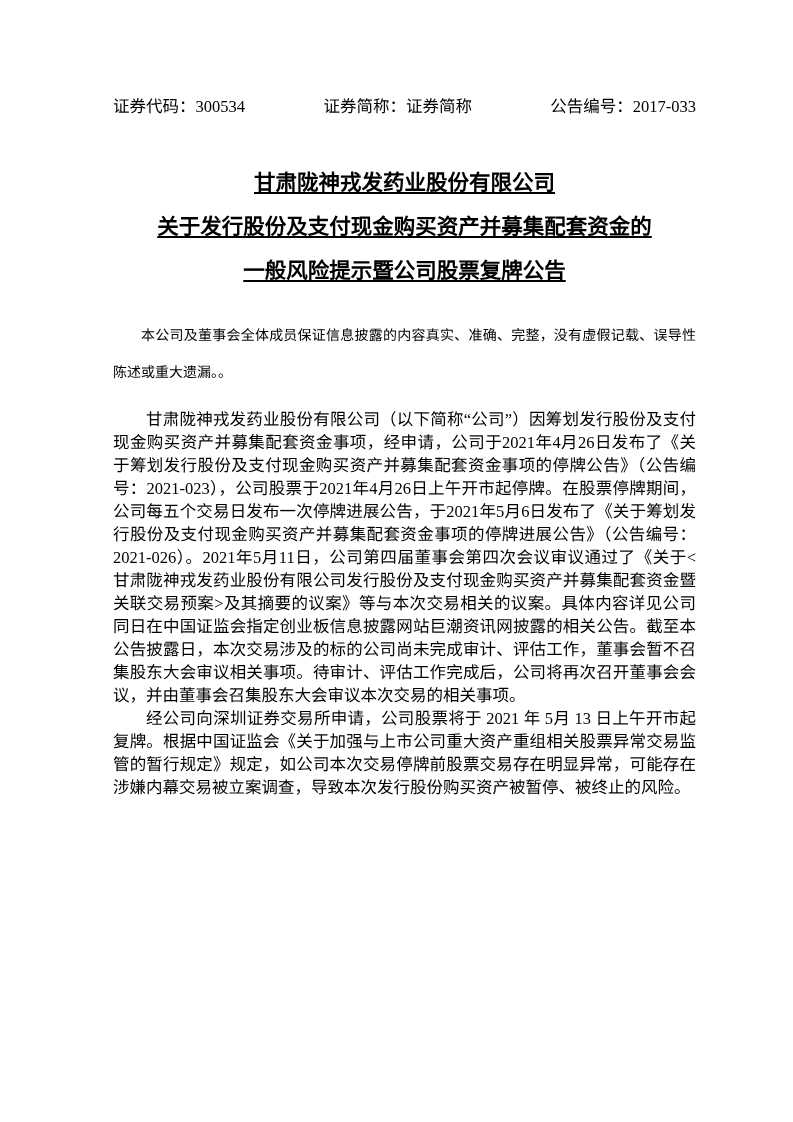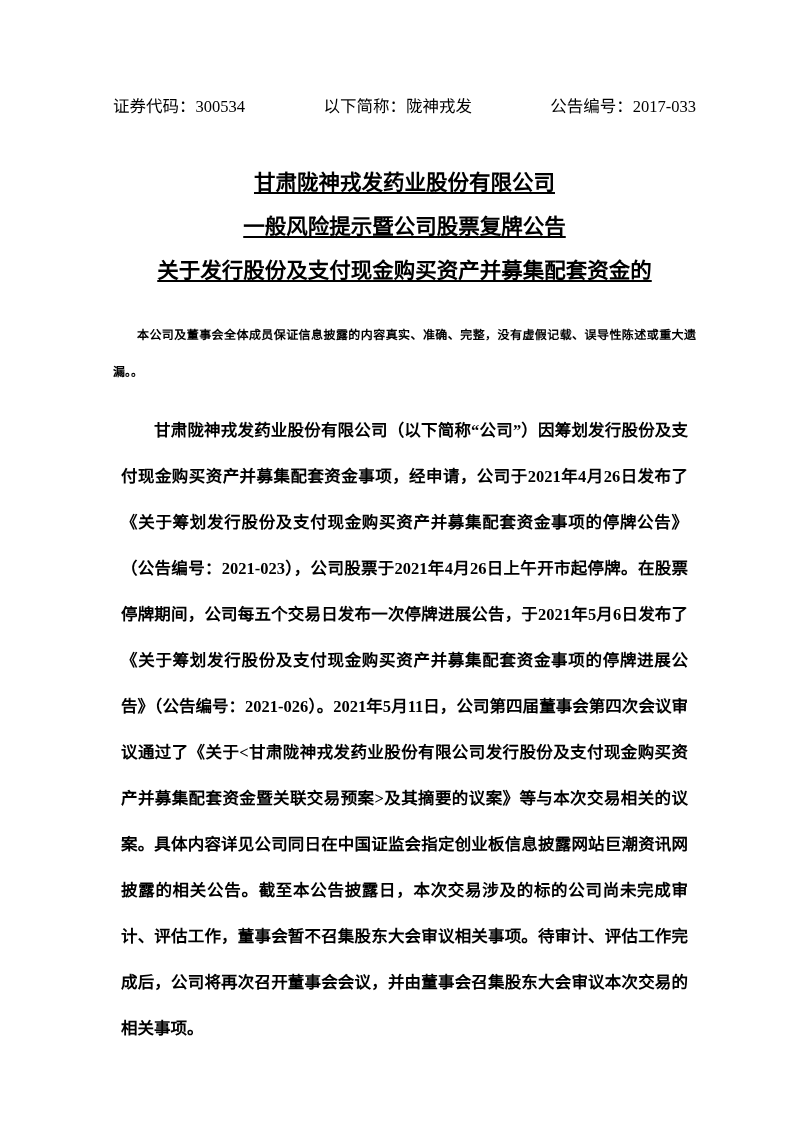--- a/index.html
+++ b/index.html
@@ -35,54 +35,54 @@
     font-weight: bold;
     font-size: 21.5px;
     line-height: 44px;
     text-decoration: underline;
   }
   .doc-title div {
     white-space: nowrap;
   }
   .statement {
     margin: 24px 0 0 0;
-    font-weight: bold;
-    font-size: 12px;
+    font-weight: normal;
+    font-size: 14px;
     line-height: 37px;
     text-align: justify;
     text-indent: 2em;
   }
   .body-text p {
-    margin: 8px;
+    margin: 0;
     font-size: 16.5px;
-    line-height: 46px;
+    line-height: 23px;
     text-align: justify;
     text-indent: 2em;
-    font-weight: bold;
   }
   .body-text {
     margin-top: 17px;
   }
 </style>
 </head>
 <body>
 
 <div class="page">
 
   <div class="doc-header">
     <span>证券代码：300534</span>
-    <span>以下简称：陇神戎发</span>
+    <span>证券简称：证券简称</span>
     <span>公告编号：2017-033</span>
   </div>
 
   <div class="doc-title">
     <div>甘肃陇神戎发药业股份有限公司</div>
+    <div>关于发行股份及支付现金购买资产并募集配套资金的</div>
     <div>一般风险提示暨公司股票复牌公告</div>
-    <div>关于发行股份及支付现金购买资产并募集配套资金的</div>
   </div>
 
   <p class="statement">本公司及董事会全体成员保证信息披露的内容真实、准确、完整，没有虚假记载、误导性陈述或重大遗漏。。</p>
 
   <div class="body-text">
     <p>甘肃陇神戎发药业股份有限公司（以下简称“公司”）因筹划发行股份及支付现金购买资产并募集配套资金事项，经申请，公司于2021年4月26日发布了《关于筹划发行股份及支付现金购买资产并募集配套资金事项的停牌公告》（公告编号：2021-023），公司股票于2021年4月26日上午开市起停牌。在股票停牌期间，公司每五个交易日发布一次停牌进展公告，于2021年5月6日发布了《关于筹划发行股份及支付现金购买资产并募集配套资金事项的停牌进展公告》（公告编号：2021-026）。2021年5月11日，公司第四届董事会第四次会议审议通过了《关于&lt;甘肃陇神戎发药业股份有限公司发行股份及支付现金购买资产并募集配套资金暨关联交易预案&gt;及其摘要的议案》等与本次交易相关的议案。具体内容详见公司同日在中国证监会指定创业板信息披露网站巨潮资讯网披露的相关公告。截至本公告披露日，本次交易涉及的标的公司尚未完成审计、评估工作，董事会暂不召集股东大会审议相关事项。待审计、评估工作完成后，公司将再次召开董事会会议，并由董事会召集股东大会审议本次交易的相关事项。</p>
+    <p>经公司向深圳证券交易所申请，公司股票将于 2021 年 5月 13 日上午开市起复牌。根据中国证监会《关于加强与上市公司重大资产重组相关股票异常交易监管的暂行规定》规定，如公司本次交易停牌前股票交易存在明显异常，可能存在涉嫌内幕交易被立案调查，导致本次发行股份购买资产被暂停、被终止的风险。</p>
   </div>
 
 </div>
 
 </body></html>

